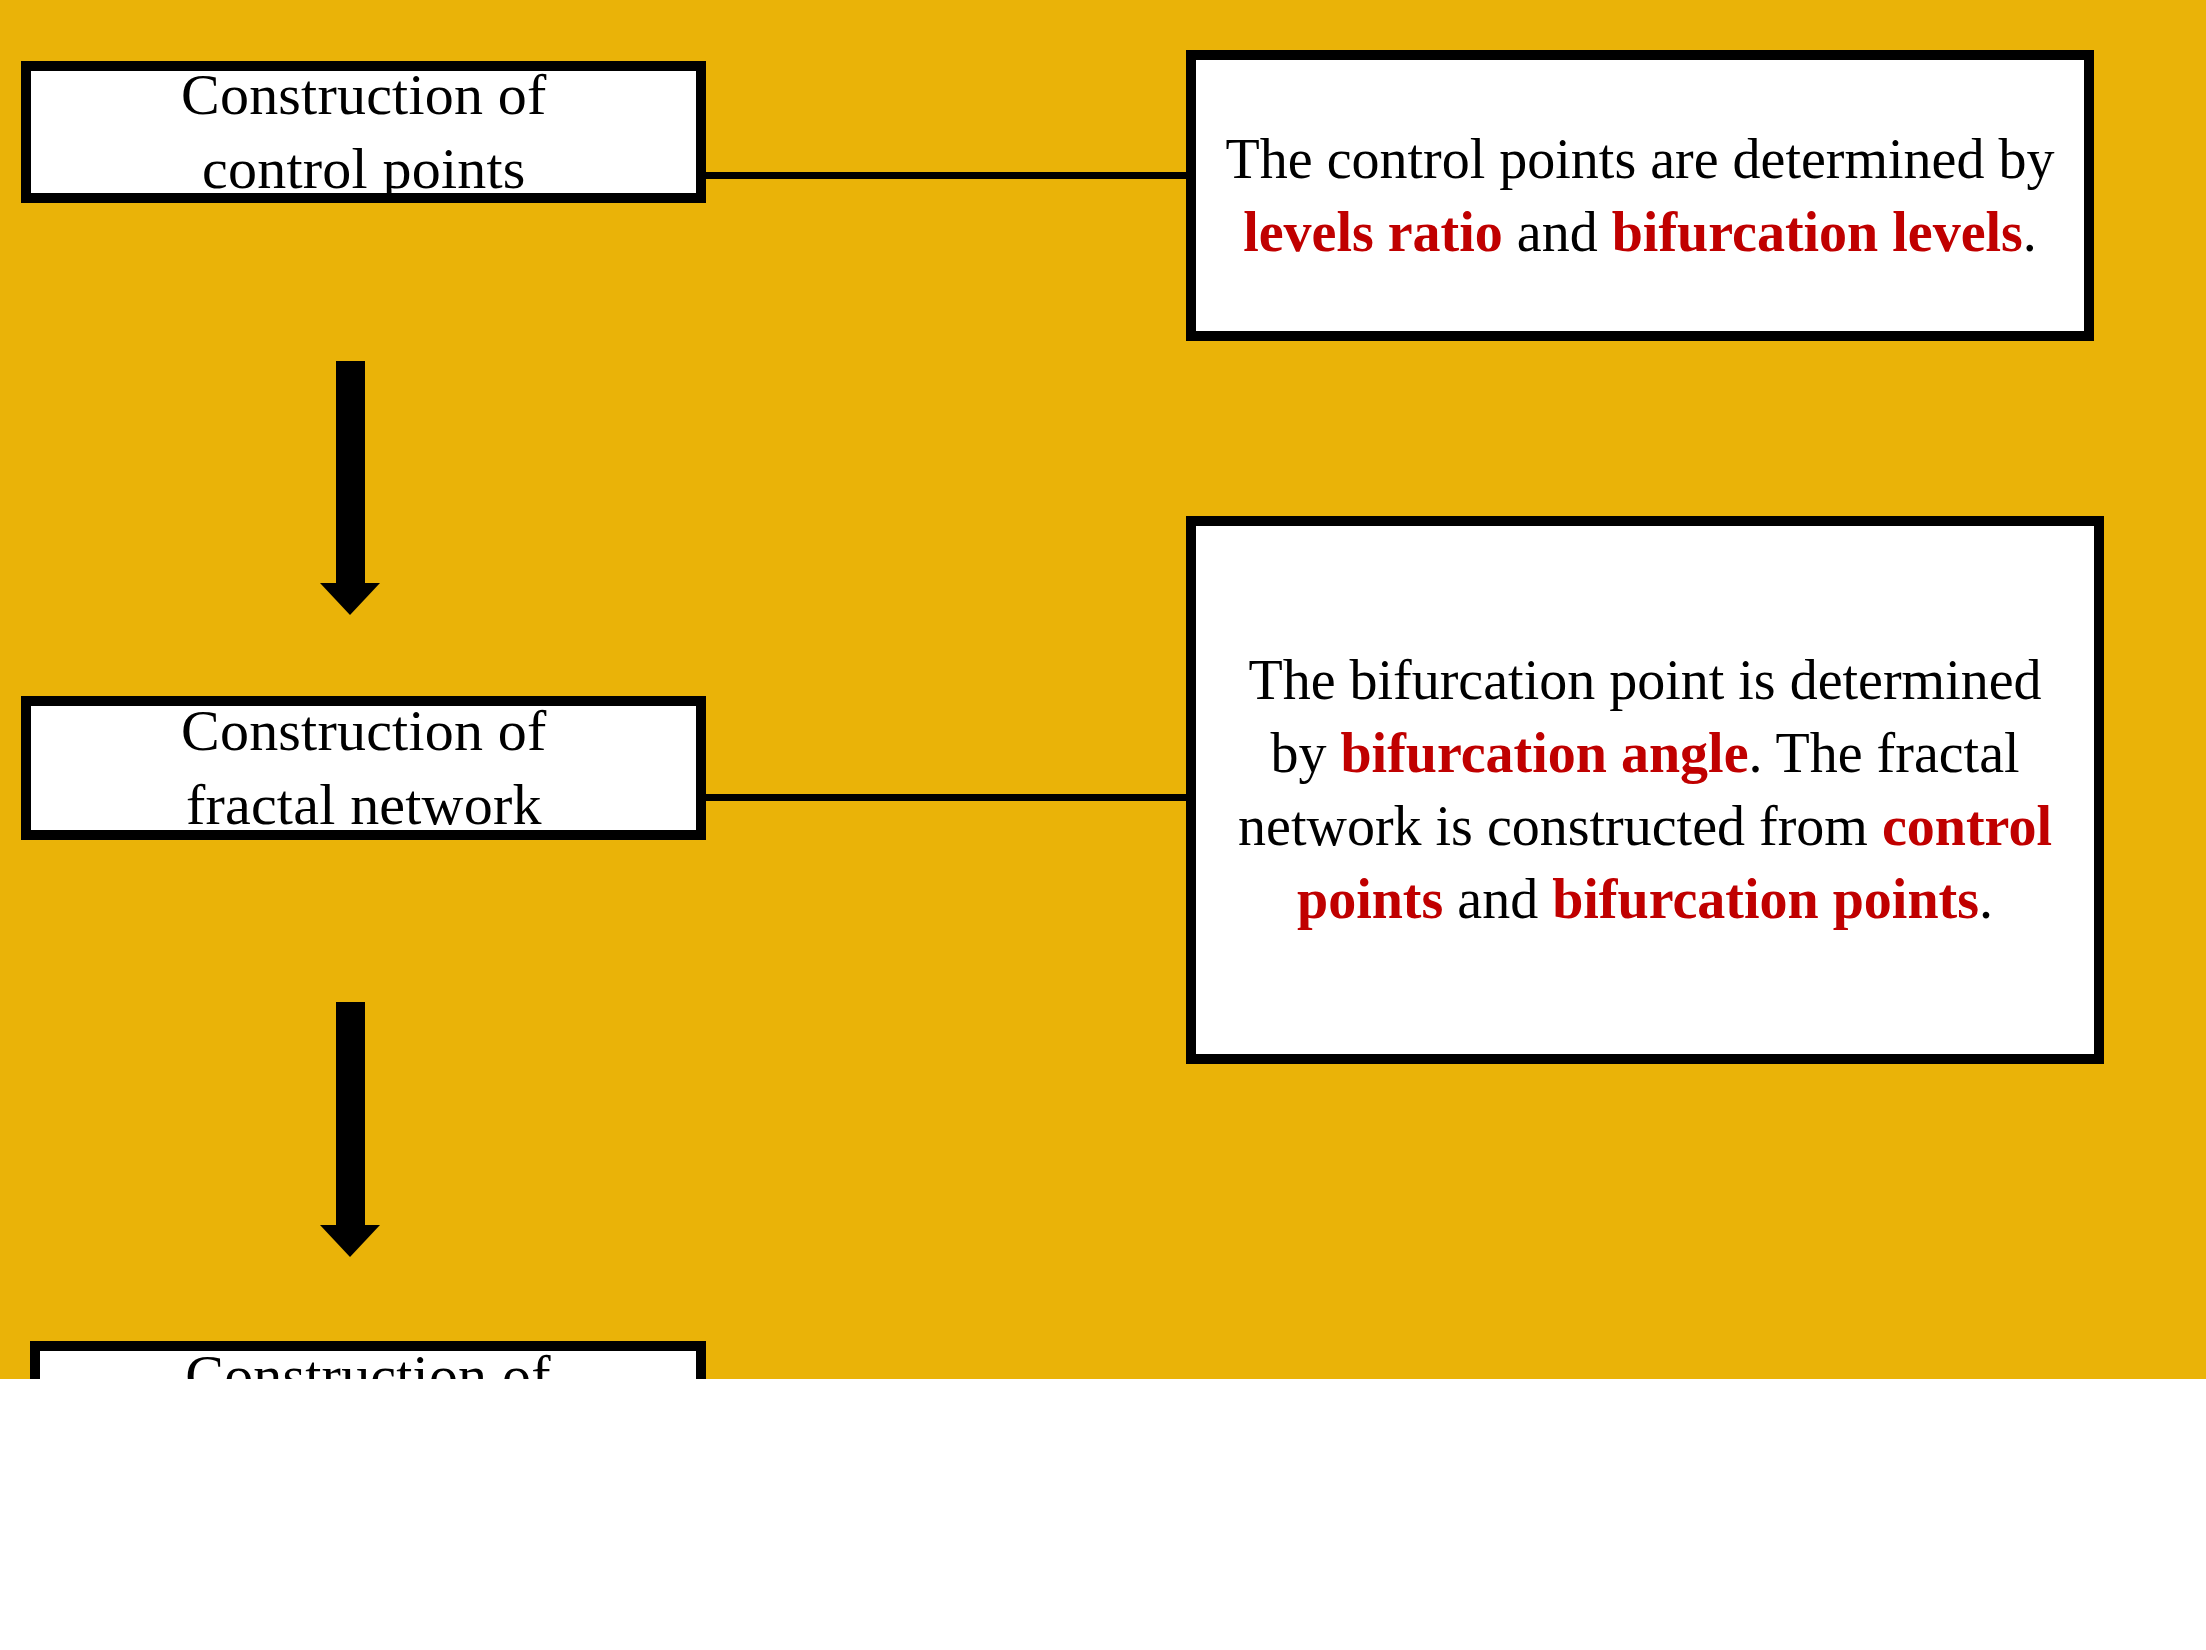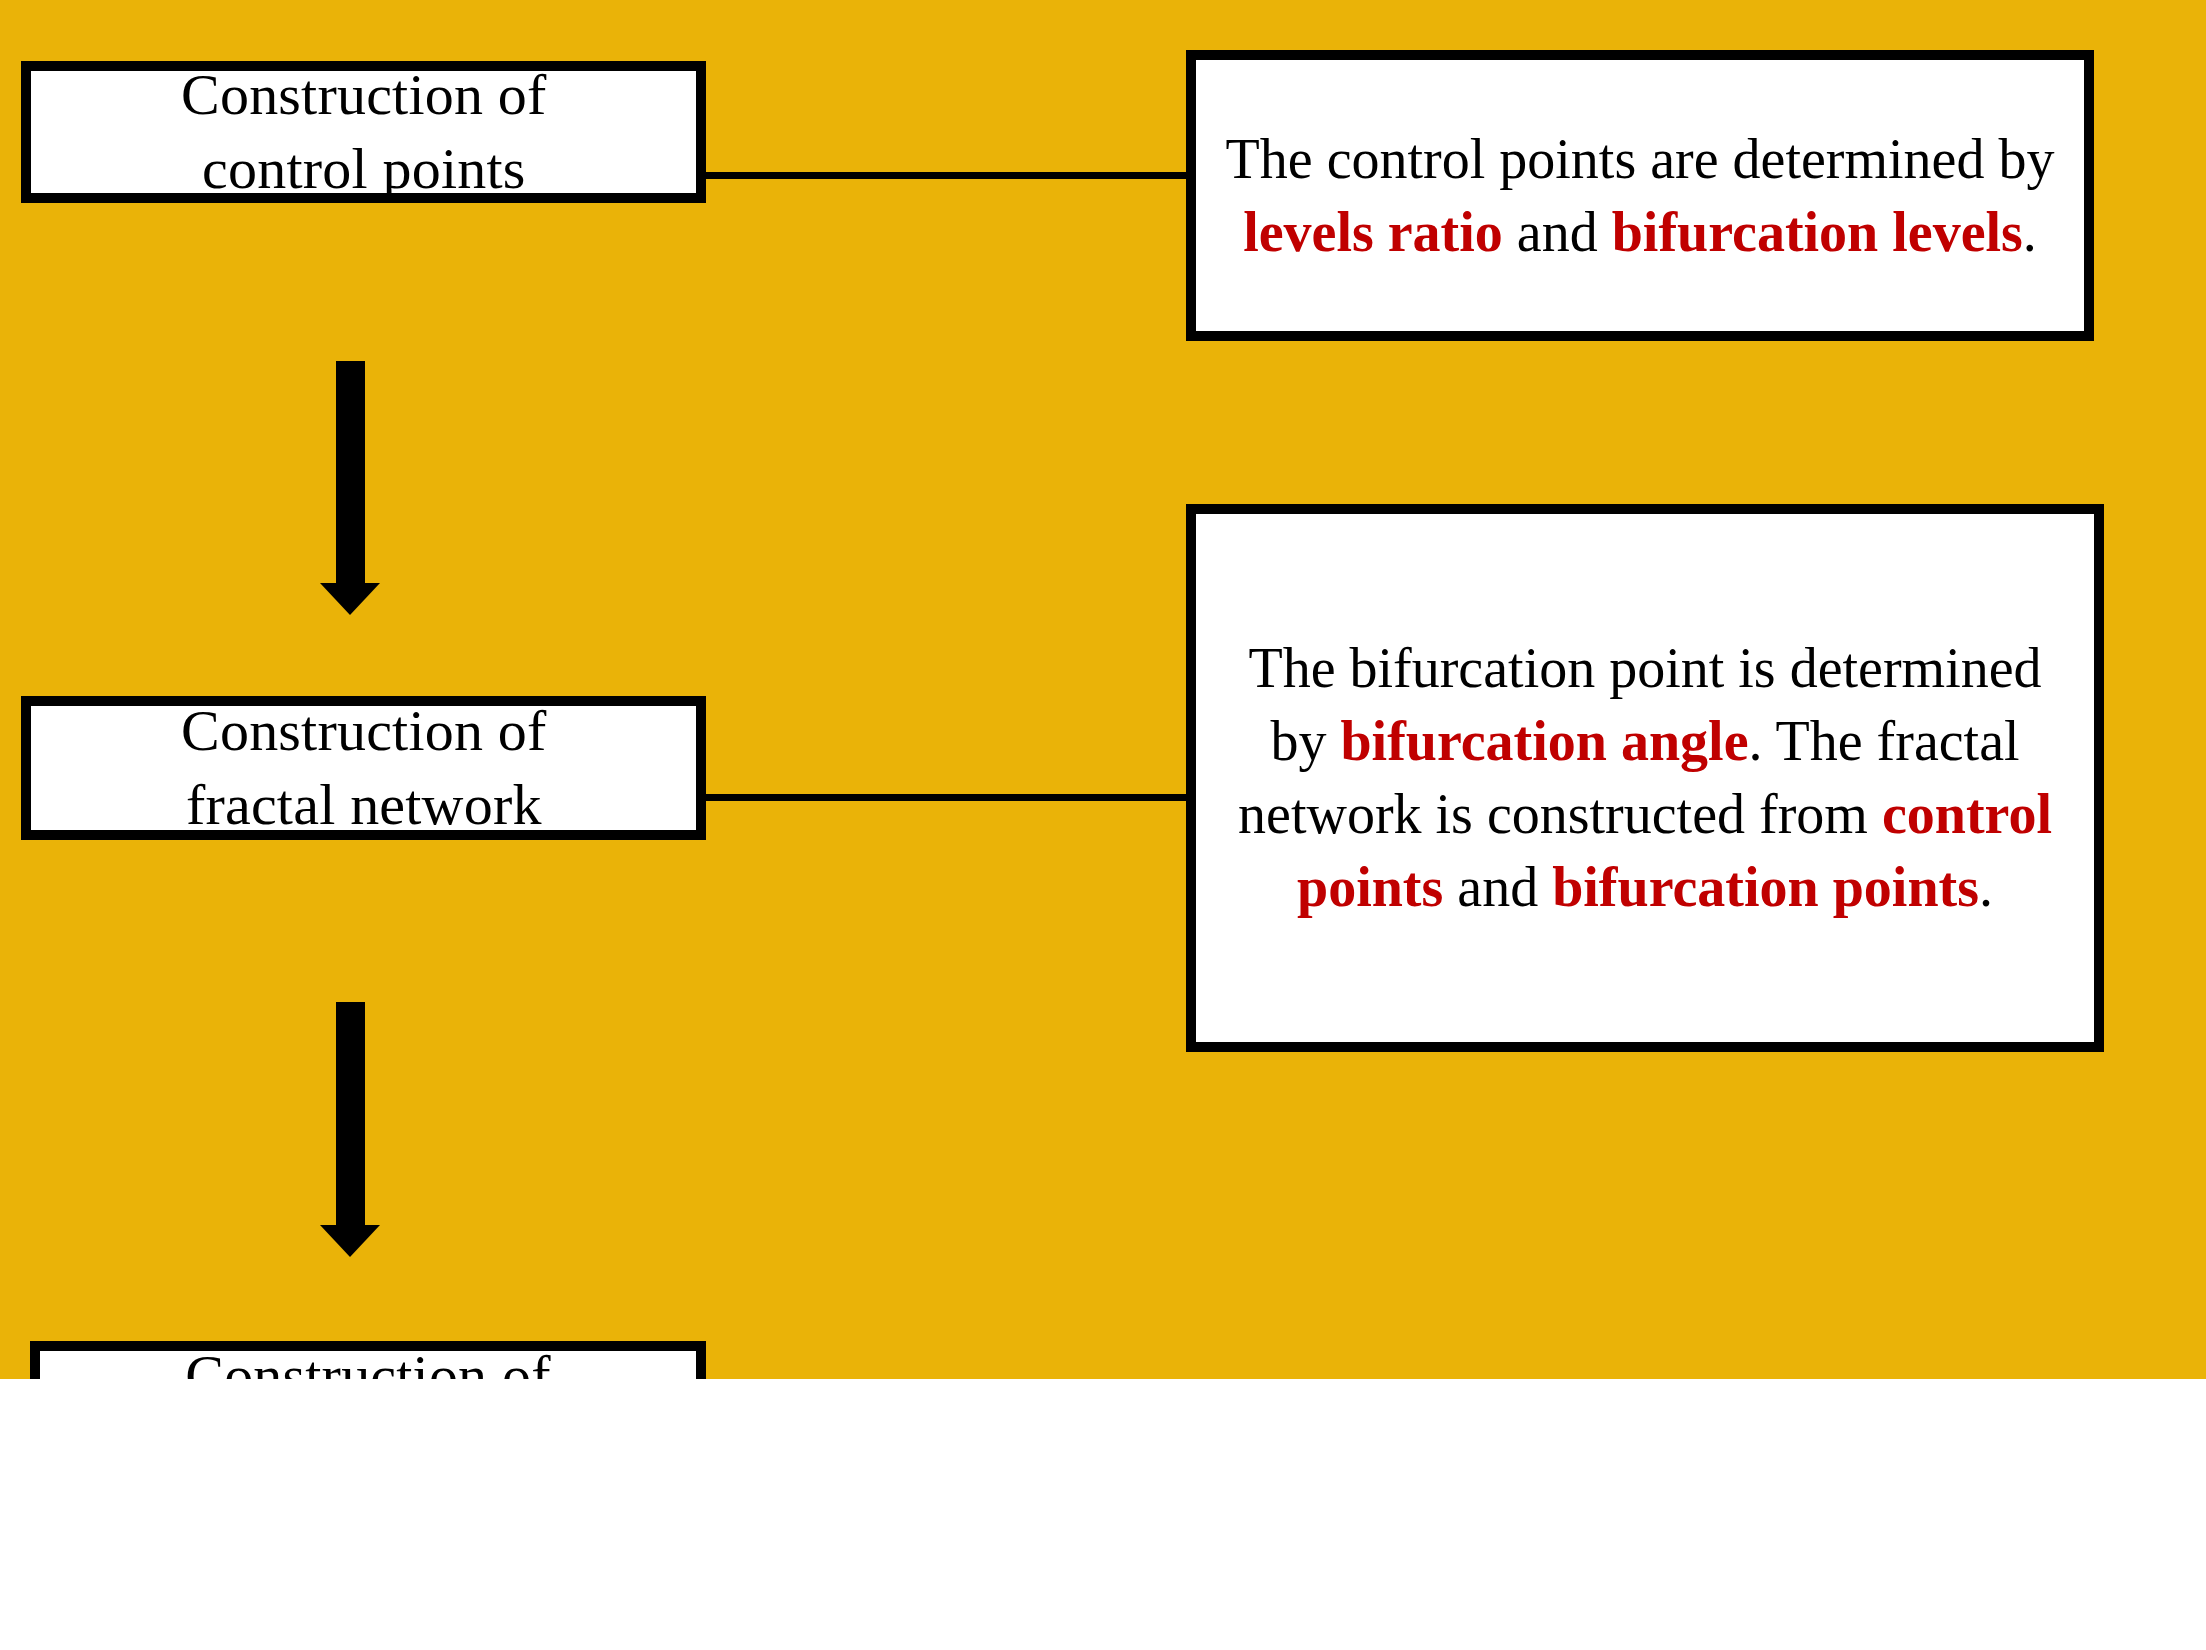--- a/index.html
+++ b/index.html
@@ -51,21 +51,21 @@
     color: #C00000;
     font-weight: bold;
   }
 
   
   #box-stage-1 { left: 21.3px;   top: 61px;   width: 685px;  height: 142px; }
   #box-stage-2 { left: 21.3px;   top: 696px;  width: 685px;  height: 144px; }
   #box-stage-3 { left: 30px;   top: 1341px; width: 676px;  height: 144px; }
 
   #box-desc-1  { left: 1186px; top: 30px;   width: 908px;  height: 291px; margin-top: 20px; }
-  #box-desc-2  { left: 1186px; top: 504px;  width: 918px;  height: 548px; }
+  #box-desc-2  { left: 1186px; top: 516px;  width: 918px;  height: 548px; }
   #box-desc-3  { left: 1186px; top: 1276px; width: 1011px; height: 375px; }
 
   
   .connector {
     position: absolute;
     background: #000000;
     height: 6.8px;
   }
   #connector-1 { left: 699px; top: 172px;  width: 493px; }
   #connector-2 { left: 699px; top: 794px;  width: 493px; }

